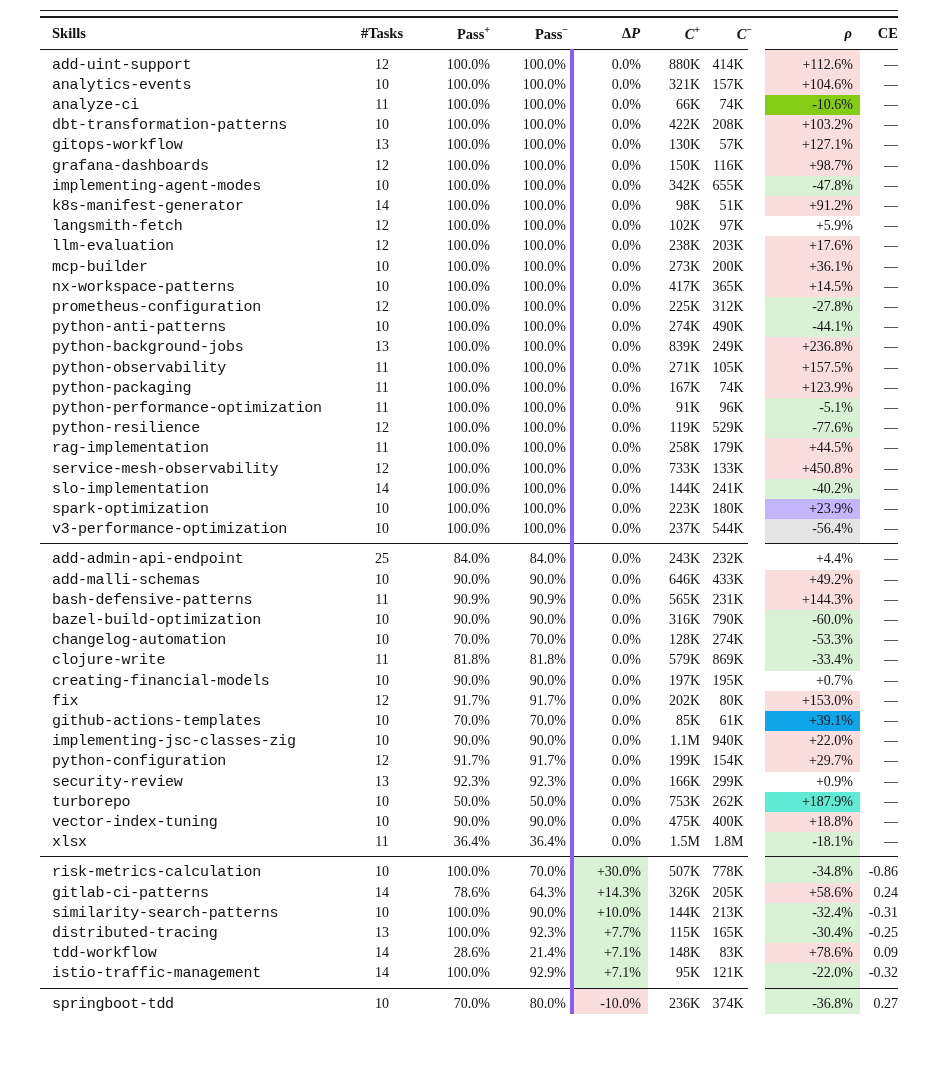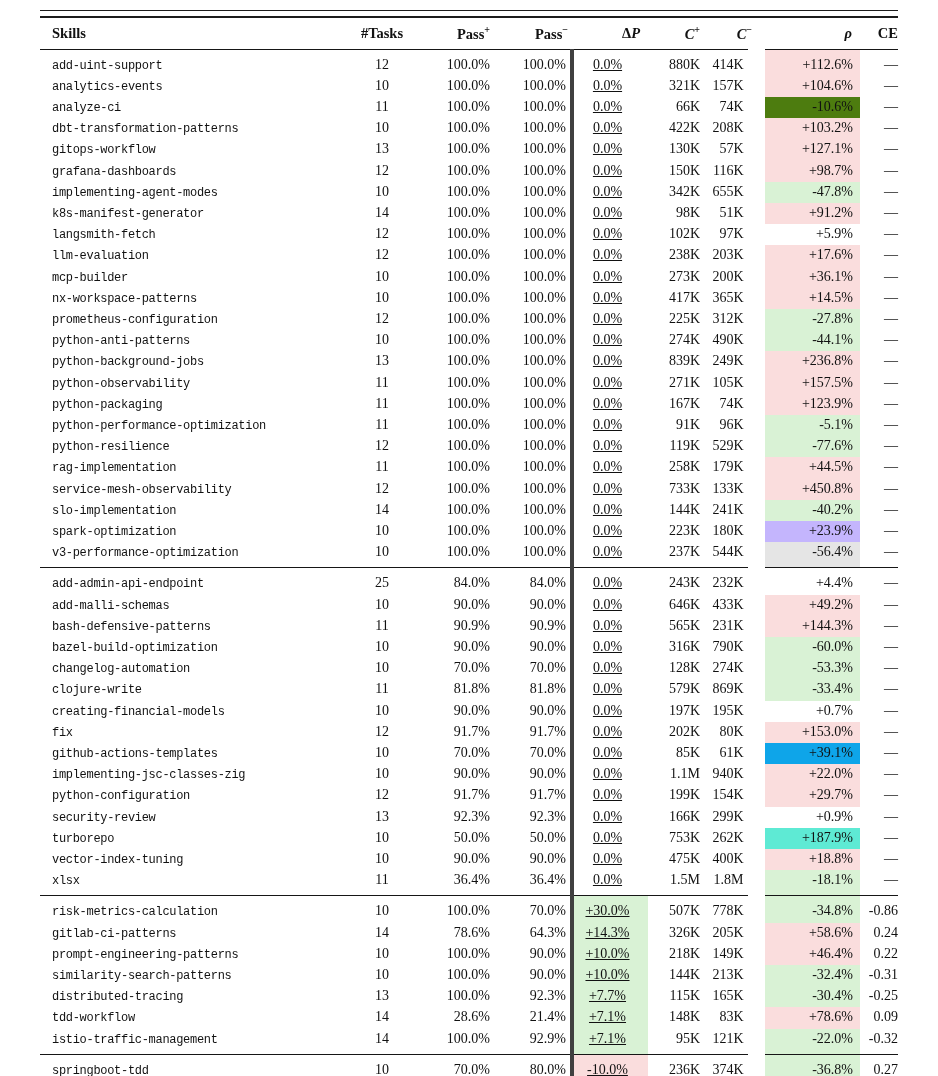--- a/index.html
+++ b/index.html
@@ -18,24 +18,24 @@
   th{font-weight:bold;font-size:14.5px;padding:0;vertical-align:middle;white-space:nowrap;}
   th sup, td sup{font-size:10px;}
   th.l{text-align:left;padding-left:12px;}
   th.c{text-align:center;}
   th.r{text-align:right;padding-right:4px;}
   th.rbox{text-align:right;padding-right:8px;}
   .it{font-style:italic;}
   tbody{border-top:1.5px solid #161616;}
   td{font-size:14px;line-height:19.2px;padding:0;vertical-align:baseline;white-space:nowrap;}
   td.skill{text-align:left;padding-left:12px;
-           font-family:"Liberation Mono", monospace;font-size:12px;letter-spacing:-0.3px;}
+           font-family:"Liberation Mono", monospace;font-size:15px;letter-spacing:-0.3px;}
   td.c{text-align:center;}
   td.r{text-align:right;padding-right:4px;}
-  td.dp{text-align:center;padding-right:7px;border-left:4px solid #404040;background-clip:padding-box;text-decoration:underline;}
+  td.dp{text-align:right;padding-right:7px;border-left:4px solid #8b5cf6;background-clip:padding-box;}
   td.rho{text-align:right;padding-right:7px;border-left:17px solid #fff;background-clip:padding-box;}
   td.ce{text-align:right;padding-right:0;}
   tr.first td{padding-top:5px;}
   tr.last td{padding-bottom:4px;}
 </style>
 </head>
 <body>
 
 <div class="page">
   <div class="rule"></div>
@@ -91,21 +91,21 @@
           <td class="ce">—</td>
         </tr>
         <tr>
           <td class="skill">analyze-ci</td>
           <td class="c">11</td>
           <td class="r">100.0%</td>
           <td class="r">100.0%</td>
           <td class="dp">0.0%</td>
           <td class="r">66K</td>
           <td class="r">74K</td>
-          <td class="rho" style="background: #4d7c0f;">-10.6%</td>
+          <td class="rho" style="background: #84cc16;">-10.6%</td>
           <td class="ce">—</td>
         </tr>
         <tr>
           <td class="skill">dbt-transformation-patterns</td>
           <td class="c">10</td>
           <td class="r">100.0%</td>
           <td class="r">100.0%</td>
           <td class="dp">0.0%</td>
           <td class="r">422K</td>
           <td class="r">208K</td>
@@ -517,31 +517,20 @@
           <td class="c">14</td>
           <td class="r">78.6%</td>
           <td class="r">64.3%</td>
           <td class="dp" style="background: rgb(217, 242, 213);">+14.3%</td>
           <td class="r">326K</td>
           <td class="r">205K</td>
           <td class="rho" style="background: rgb(250, 221, 221);">+58.6%</td>
           <td class="ce">0.24</td>
         </tr>
         <tr>
-          <td class="skill">prompt-engineering-patterns</td>
-          <td class="c">10</td>
-          <td class="r">100.0%</td>
-          <td class="r">90.0%</td>
-          <td class="dp" style="background: rgb(217, 242, 213);">+10.0%</td>
-          <td class="r">218K</td>
-          <td class="r">149K</td>
-          <td class="rho" style="background: rgb(250, 221, 221);">+46.4%</td>
-          <td class="ce">0.22</td>
-        </tr>
-        <tr>
           <td class="skill">similarity-search-patterns</td>
           <td class="c">10</td>
           <td class="r">100.0%</td>
           <td class="r">90.0%</td>
           <td class="dp" style="background: rgb(217, 242, 213);">+10.0%</td>
           <td class="r">144K</td>
           <td class="r">213K</td>
           <td class="rho" style="background: rgb(217, 242, 213);">-32.4%</td>
           <td class="ce">-0.31</td>
         </tr>

